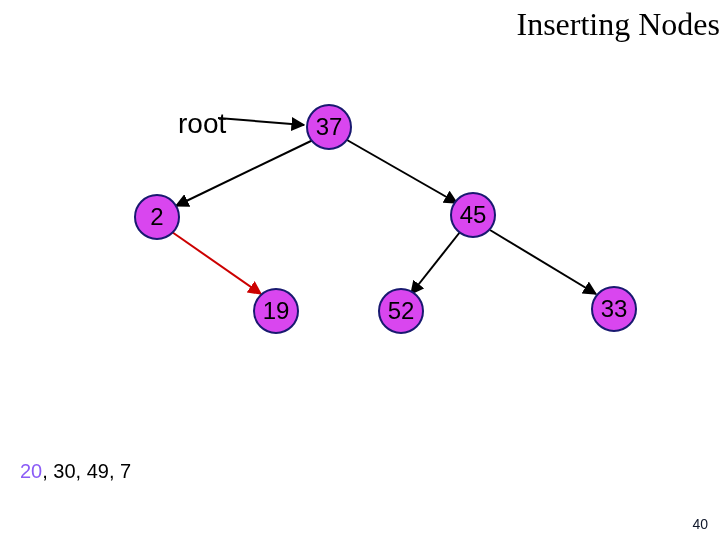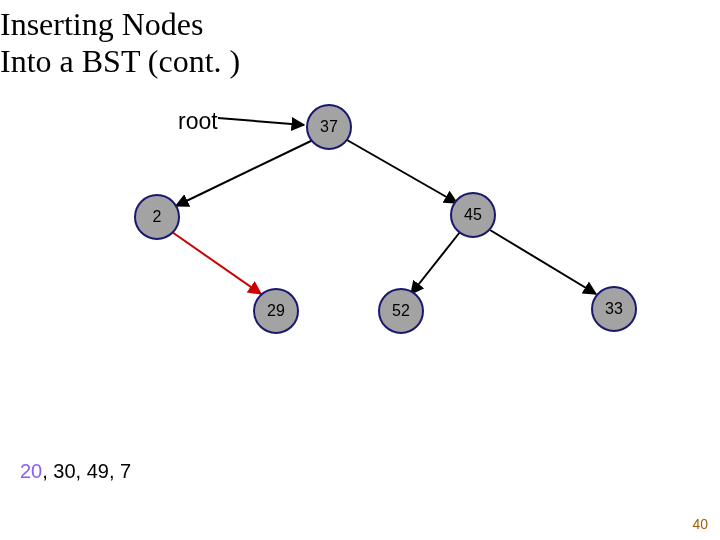--- a/index.html
+++ b/index.html
@@ -11,72 +11,71 @@
     font-family: "Times New Roman", Times, serif;
     color: #000;
     position: relative;
     overflow: hidden;
   }
   .title {
     position: absolute;
     top: 6px;
     left: 0;
     width: 720px;
-    text-align: left;
+    text-align: right;
     font-size: 32px;
     line-height: 1.15;
   }
   .root-label {
     position: absolute;
     font-family: Arial, Helvetica, sans-serif;
-    font-size: 23px;
+    font-size: 28px;
   }
   .node {
     position: absolute;
     width: 46px;
     height: 46px;
     border: 2px solid #191970;
     border-radius: 50%;
-    background: #a3a3a3;
+    background: #d946ef;
     box-sizing: border-box;
     display: flex;
     align-items: center;
     justify-content: center;
     font-family: Arial, Helvetica, sans-serif;
-    font-size: 16px;
+    font-size: 24px;
   }
   .queue {
     position: absolute;
     font-family: Arial, Helvetica, sans-serif;
     font-size: 20px;
   }
   .queue .first { color: #8b5cf6; }
   .pagenum {
     position: absolute;
     right: 12px;
     bottom: 8px;
     font-family: Arial, Helvetica, sans-serif;
     font-size: 14px;
-    color: #a16207;
+    color: #0f172a;
   }
   svg.edges {
     position: absolute;
     left: 0;
     top: 0;
     width: 720px;
     height: 540px;
     pointer-events: none;
   }
 </style>
 </head>
 <body>
 
 <div class="title">
   <span>Inserting Nodes</span><br>
-  <span>Into a BST (cont. )</span>
 </div>
 
 <div class="root-label" style="left:178px; top:108px;">root</div>
 
 <svg class="edges">
   <defs>
     <marker id="arr-black" viewBox="0 0 10 10" refX="9" refY="5" markerWidth="7" markerHeight="7" orient="auto-start-reverse">
       <path d="M 0 0 L 10 5 L 0 10 z" fill="#000"></path>
     </marker>
     <marker id="arr-red" viewBox="0 0 10 10" refX="9" refY="5" markerWidth="7" markerHeight="7" orient="auto-start-reverse">
@@ -100,21 +99,21 @@
 <div class="node" style="left:306px; top:104px;">
   <span>37</span>
 </div>
 <div class="node" style="left:134px; top:194px;">
   <span>2</span>
 </div>
 <div class="node" style="left:450px; top:192px;text-align:center;">
   <span>45</span>
 </div>
 <div class="node" style="left:253px; top:288px;">
-  <span>29</span>
+  <span>19</span>
 </div>
 <div class="node" style="left:378px; top:288px;">
   <span>52</span>
 </div>
 <div class="node" style="left:591px; top:286px;">
   <span>33</span>
 </div>
 
 <div class="queue" style="left:20px; top:460px;">
   <span class="first">20</span><span>, 30, 49, 7</span>

